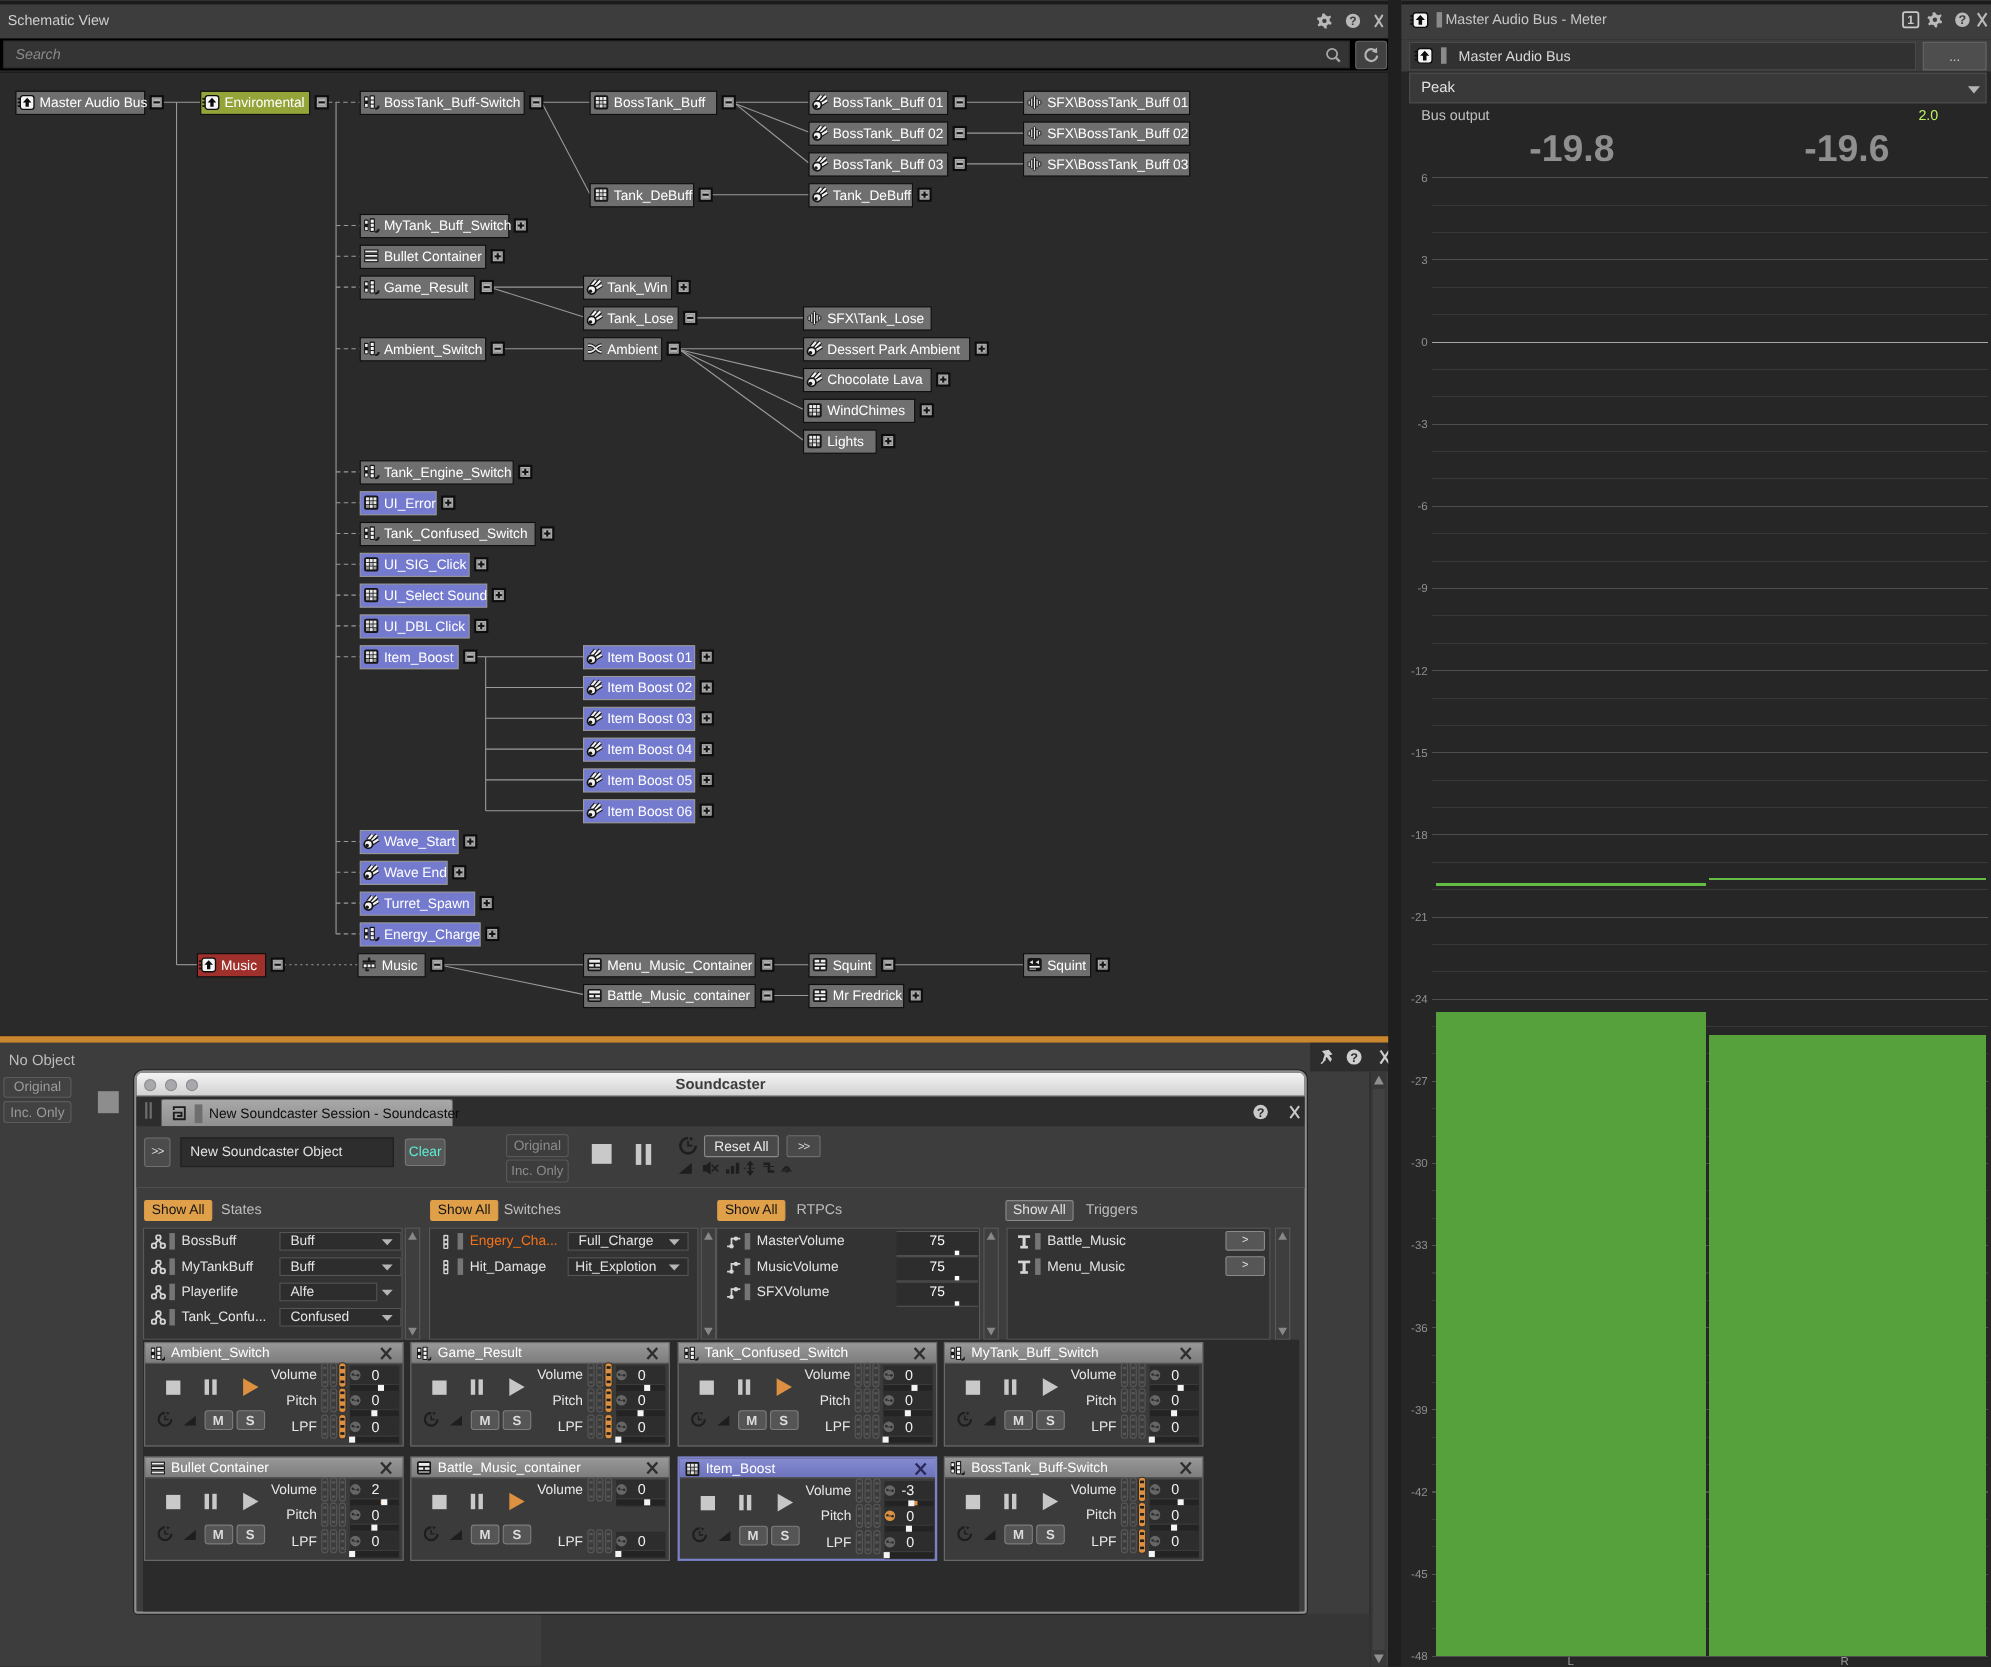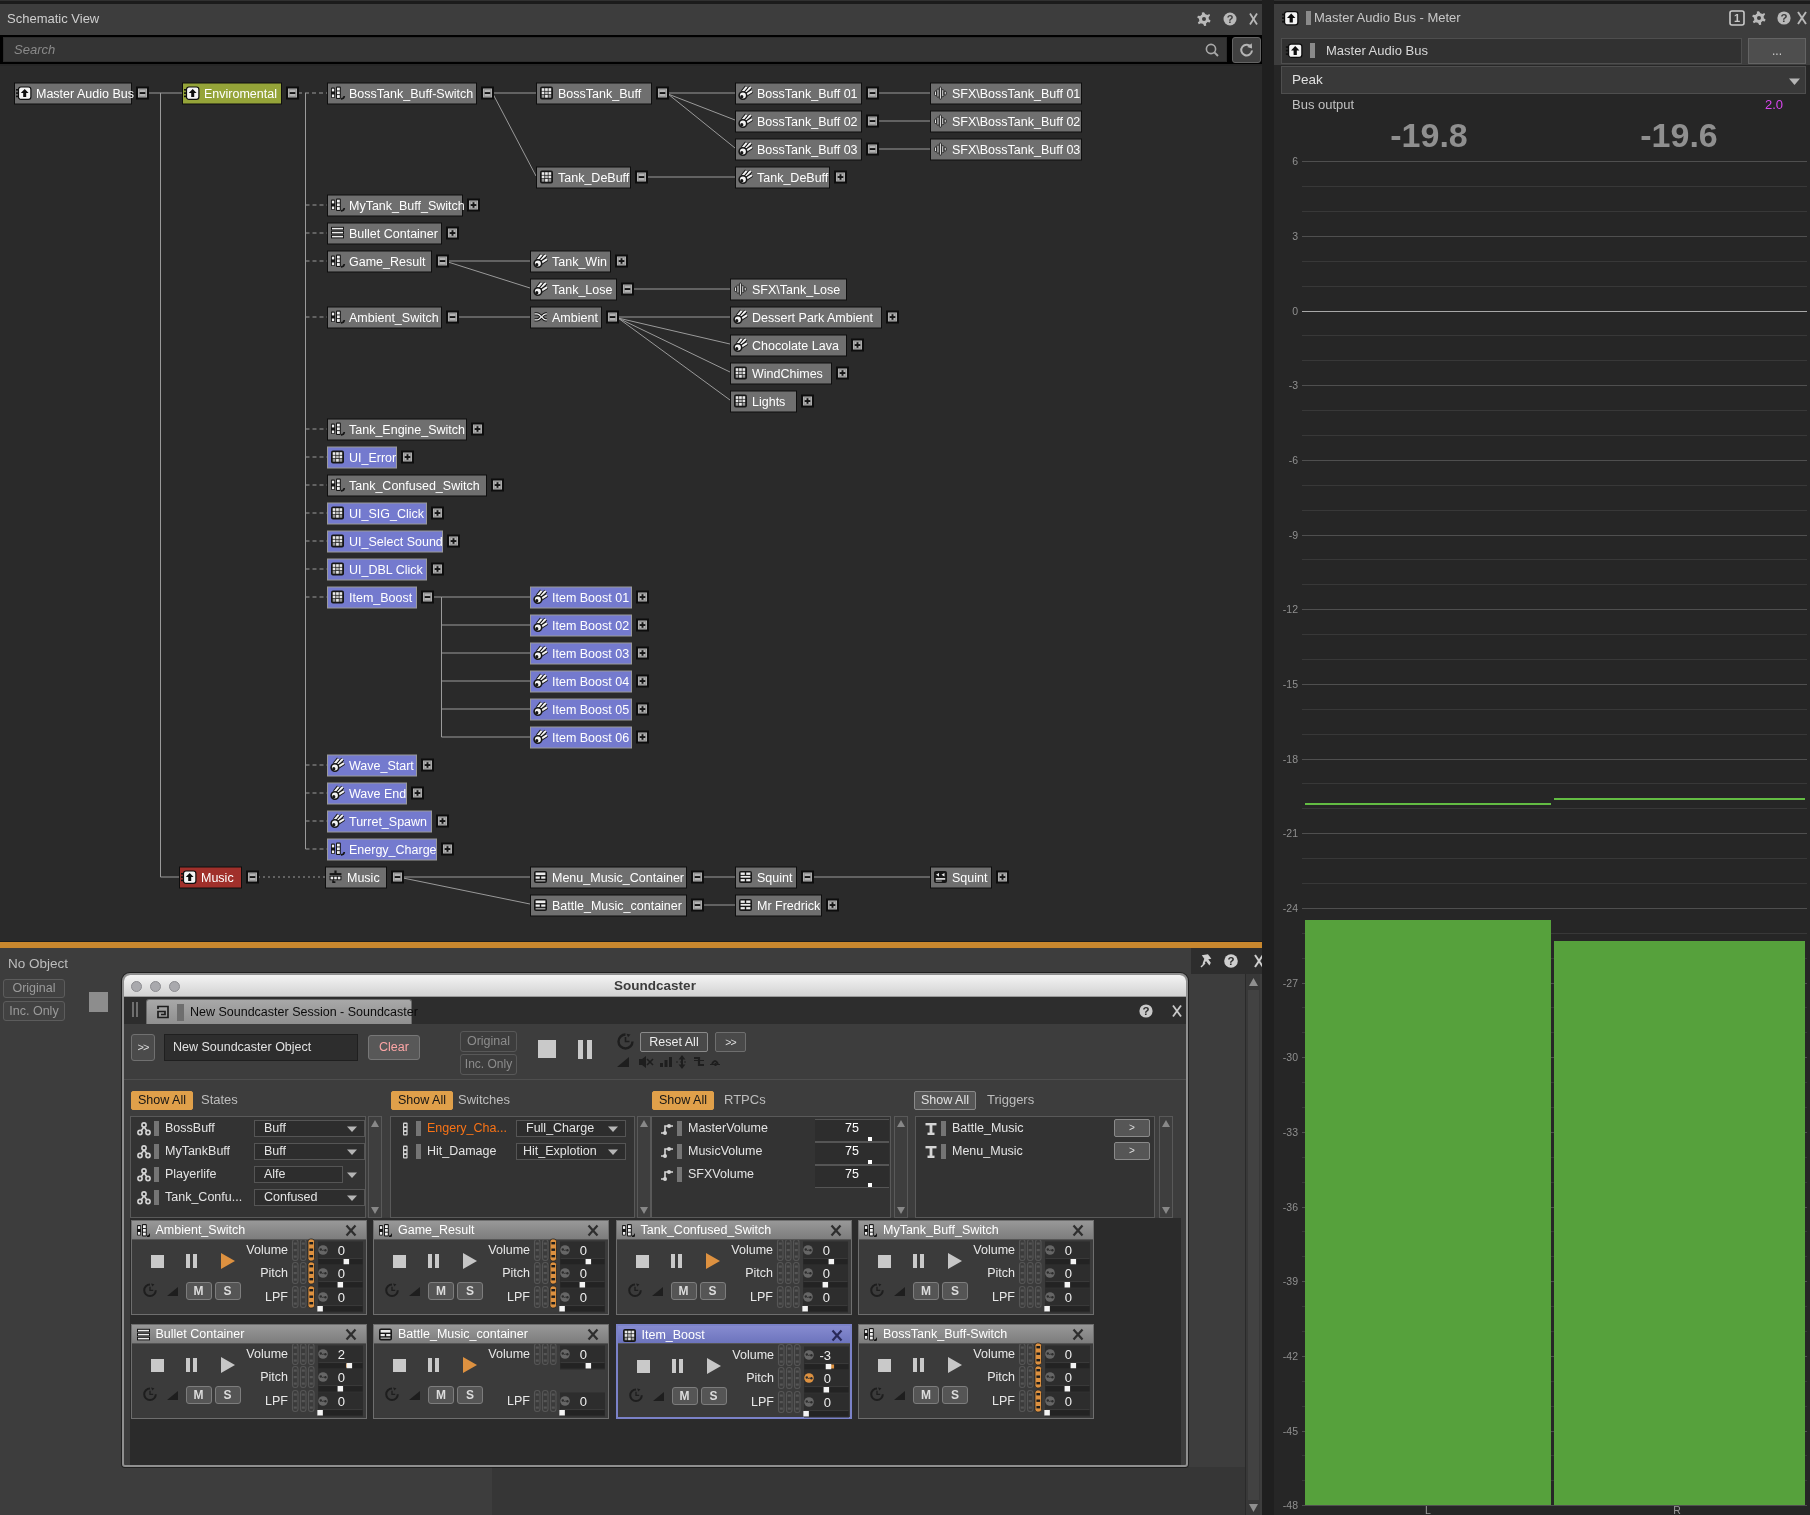--- a/index.html
+++ b/index.html
@@ -898,21 +898,21 @@
         <text x="8" y="12.4" font-size="11.5" font-weight="bold" fill="#2d2d2d" text-anchor="middle">?</text>
 <g stroke="#c9c9c9" stroke-width="1.8">
           <line x1="35" y1="2.5" x2="43" y2="13.5"></line>
           <line x1="43" y1="2.5" x2="35" y2="13.5"></line>
         </g>
       </svg>
     </div>
     <div class="abs" style="left:0;top:49px;width:1062px;height:56px;background:#3d3d3d;border-bottom:1px solid #4e4e4e">
       <div class="abs" style="left:7px;top:10px;width:24px;height:27px;background:#4b4b4b;border:1px solid #707070;border-radius:3px;color:#ddd;font-size:11px;text-align:center;line-height:25px;letter-spacing:-1px">&gt;&gt;</div>
       <div class="abs" style="left:40px;top:10px;width:194px;height:27px;background:#2d2d2d;border:1px solid #1f1f1f;color:#e2e2e2;font-size:12.5px;line-height:25px;padding-left:8px">New Soundcaster Object</div>
-      <div class="abs" style="left:244px;top:11px;width:52px;height:25px;background:#585858;border:1px solid #777;border-radius:3px;color:#fca5a5;font-size:12.5px;text-align:center;line-height:23px">Clear</div>
+      <div class="abs" style="left:244px;top:11px;width:37px;height:25px;background:#585858;border:1px solid #777;border-radius:3px;color:#5eead4;font-size:12.5px;text-align:center;line-height:23px">Clear</div>
       <div class="abs" style="left:336px;top:7px;width:57px;height:21px;background:#3d3d3d;border:1px solid #585858;border-radius:3px;color:#8c8c8c;font-size:12.5px;text-align:center;line-height:19px">Original</div>
       <div class="abs" style="left:336px;top:30px;width:57px;height:21px;background:#3d3d3d;border:1px solid #585858;border-radius:3px;color:#8c8c8c;font-size:12px;text-align:center;line-height:19px">Inc. Only</div>
       <div class="abs" style="left:414px;top:16px;width:18px;height:18px;background:#c9c9c9"></div>
       <div class="abs" style="left:454px;top:16px;width:5px;height:19px;background:#c9c9c9"></div>
       <div class="abs" style="left:463px;top:16px;width:5px;height:19px;background:#c9c9c9"></div>
       <svg class="abs" style="left:493px;top:9px" width="17" height="17" viewBox="0 0 17 17">
 <path d="M8.5,1.5 A7 7 0 1 0 15.5,8.5" fill="none" stroke="#1e1e1e" stroke-width="2.4"></path>
 <path d="M8.5,4 v4.5 h4" fill="none" stroke="#1e1e1e" stroke-width="1.6"></path>
 <path d="M9.5,0.8 l4,0.8 -2.4,2.6 z" fill="#1e1e1e"></path>
       </svg>
@@ -1965,21 +1965,21 @@
       <rect x="25" y="1" width="5" height="15" fill="#8a8a8a"></rect>
     </svg>
     <div class="abs" style="left:52px;top:43px;font-size:13px;color:#d8d8d8">Master Audio Bus</div>
     <div class="abs" style="left:474px;top:38px;width:58px;height:26px;background:#4e4e4e;border:1px solid #646464;color:#ccc;font-size:12px;text-align:center;line-height:24px">...</div>
     <div class="abs" style="left:7px;top:66px;width:525px;height:28px;background:#393939;border:1px solid #4e4e4e"></div>
     <div class="abs" style="left:18px;top:72px;font-size:13.5px;color:#e0e0e0">Peak</div>
     <svg class="abs" style="left:514px;top:77px" width="13" height="9" viewBox="0 0 13 9">
       <path d="M1,1.5 L12,1.5 L6.5,8 Z" fill="#b5b5b5"></path>
     </svg>
     <div class="abs" style="left:18px;top:97px;font-size:13px;color:#c0c0c0">Bus output</div>
-    <div class="abs" style="left:470px;top:97px;width:60px;font-size:13px;color:#d946ef;text-align:center">2.0</div>
+    <div class="abs" style="left:470px;top:97px;width:60px;font-size:13px;color:#bef264;text-align:left">2.0</div>
     <div class="abs" style="left:70px;top:116px;width:170px;font-size:34px;font-weight:bold;color:#8f8f8f;text-align:center">-19.8</div>
     <div class="abs" style="left:320px;top:116px;width:170px;font-size:34px;font-weight:bold;color:#8f8f8f;text-align:center">-19.6</div>
     <svg class="abs" style="left:0;top:0" width="536" height="1515" viewBox="0 0 536 1515" shape-rendering="crispEdges">
       <line x1="28" y1="161.7" x2="533" y2="161.7" stroke="#4f4f4f" stroke-width="1"></line>
       <text x="24" y="165.2" font-size="10.5" fill="#8f8f8f" text-anchor="end">6</text>
       <line x1="28" y1="186.6" x2="533" y2="186.6" stroke="#383838" stroke-width="1"></line>
       <line x1="28" y1="211.4" x2="533" y2="211.4" stroke="#383838" stroke-width="1"></line>
       <line x1="28" y1="236.3" x2="533" y2="236.3" stroke="#4f4f4f" stroke-width="1"></line>
       <text x="24" y="239.8" font-size="10.5" fill="#8f8f8f" text-anchor="end">3</text>
       <line x1="28" y1="261.2" x2="533" y2="261.2" stroke="#383838" stroke-width="1"></line>

